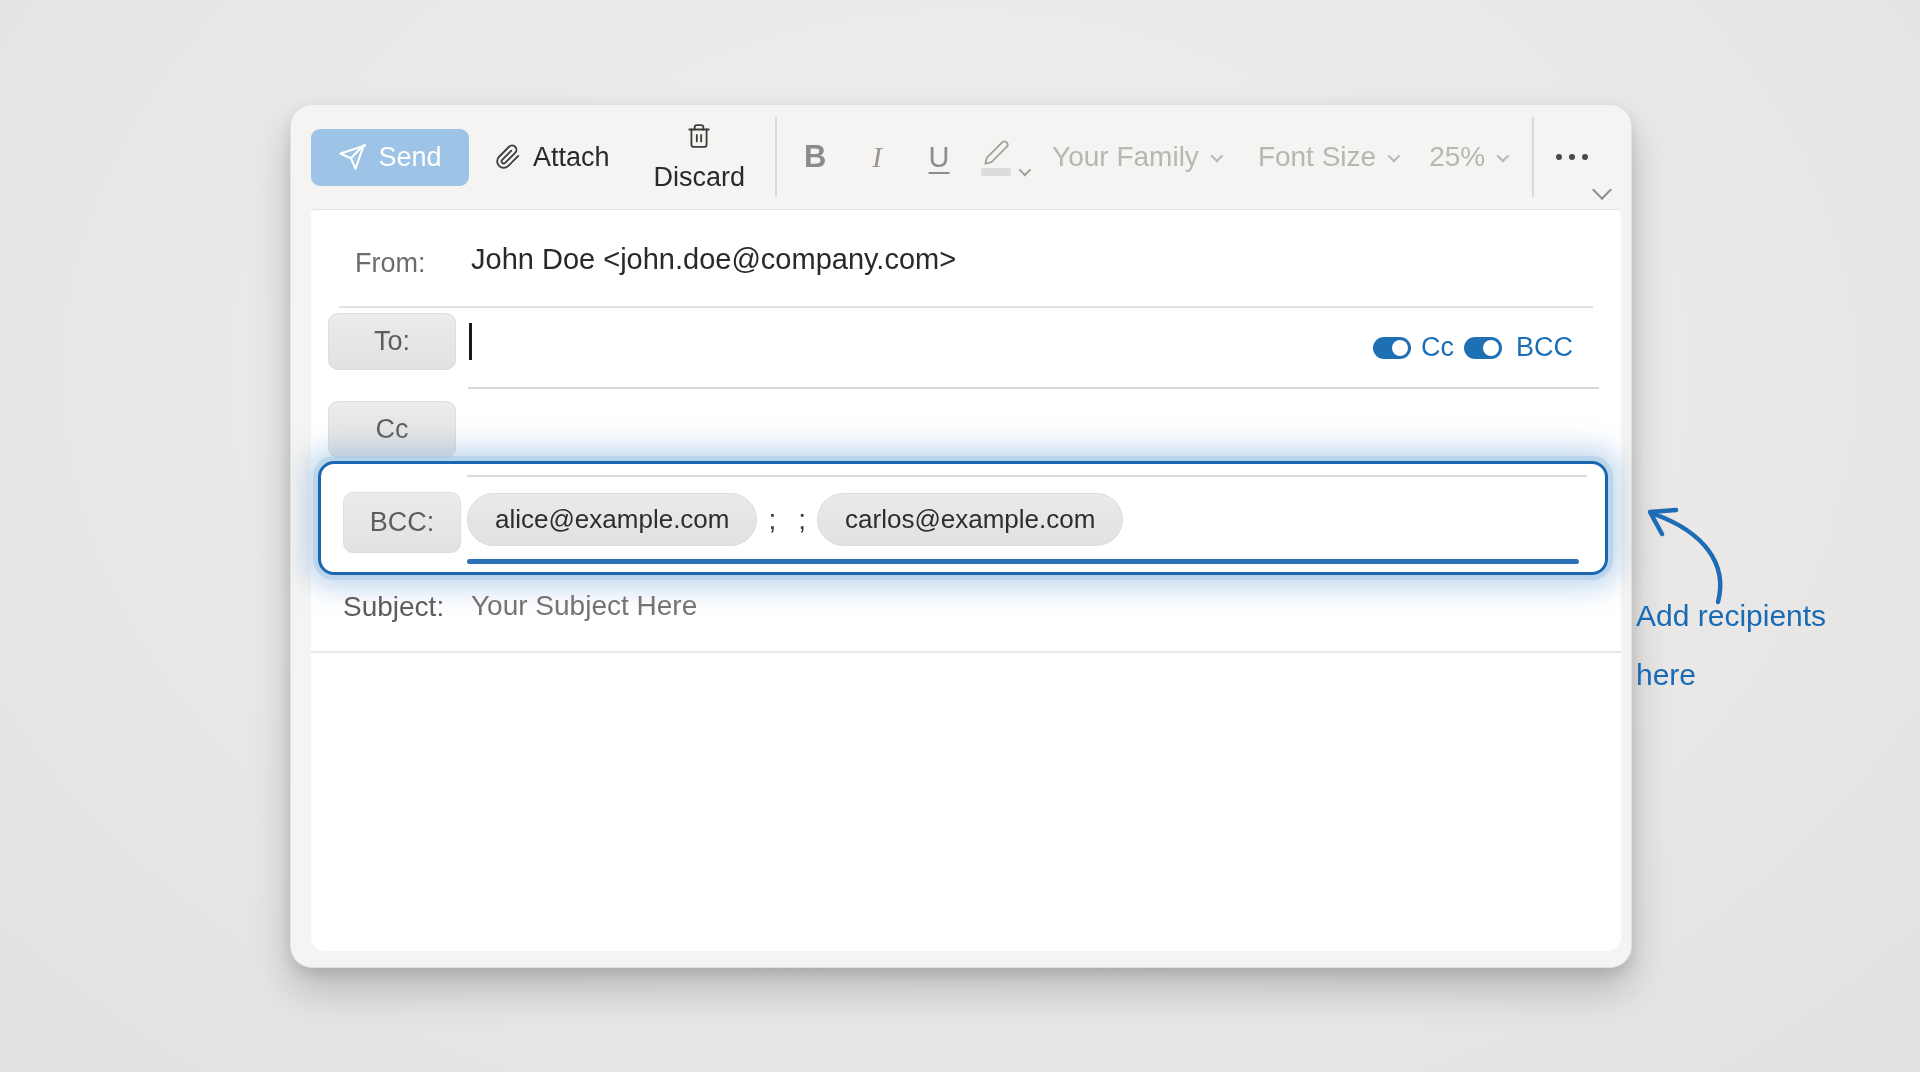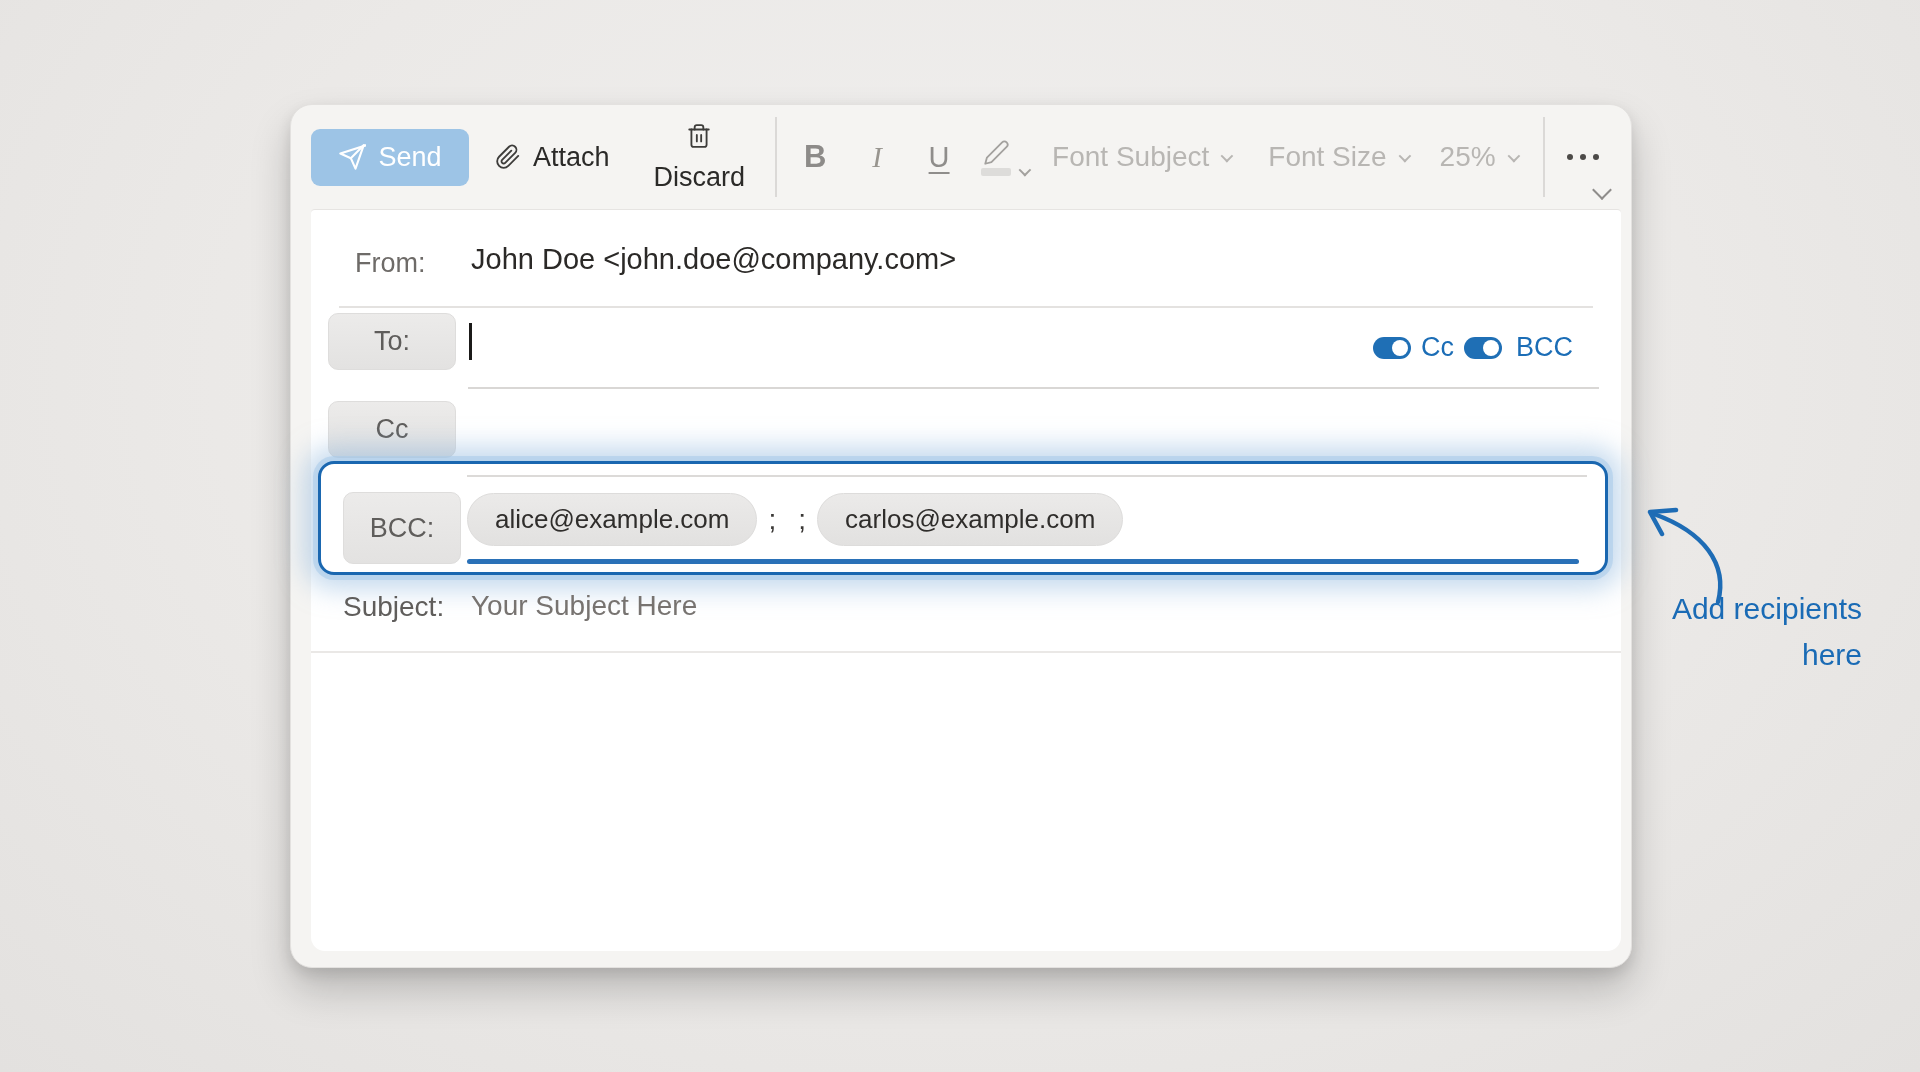--- a/index.html
+++ b/index.html
@@ -101,42 +101,42 @@
   .toggle-label.bcc { margin-left:4px; }
   
   .bcc-box {
     position:absolute; left:7px; top:251px; width:1290px; height:114px;
     background:#ffffff; border:3.5px solid #1a67b0; border-radius:16px;
     box-shadow: 0 0 0 5px rgba(168,202,233,.55), 0 0 26px 14px rgba(140,182,221,.50);
     cursor:text;
   }
   .bcc-topline { position:absolute; left:146px; right:18px; top:11px; height:1.5px; background:#dcdad8; }
   .bcc-chip {
-    position:absolute; left:22px; top:28px; width:118px; height:72px; border-radius:10px;
+    position:absolute; left:22px; top:28px; width:118px; height:61px; border-radius:10px;
     background:linear-gradient(#ecebea, #e3e2e1); border:1px solid #dedddc;
     display:flex; align-items:center; justify-content:center; color:#5f5d5b; font-size:27px;
   }
   .bcc-pills { position:absolute; left:146px; top:27px; height:57px; display:flex; align-items:center; }
   .pill {
     height:53px; padding:8px 27px; border-radius:27px;
     background:linear-gradient(#ebeae9, #e2e1e0); border:1px solid #dddcdb;
     display:flex; align-items:center; color:#2f2d2b; font-size:26px; cursor:default;
   }
   .semi { color:#3a3836; font-size:28px; margin:0 11px; }
   .bcc-underline { position:absolute; left:146px; right:26px; bottom:8px; height:5px; background:#2a71b8; border-radius:3px; }
   
   .subject-label { left:32px; top:381px; color:#5f5d5b; font-size:28px; }
   .subject-value { position:absolute; left:160px; top:380px; color:#777370; font-size:28px; }
   .div-subject { top:441px; left:0; right:0; background:#eae8e6; }
   .body-area { position:absolute; left:0; top:443px; right:0; bottom:0; cursor:text; border-radius:0 0 14px 14px; }
   
   .annot-arrow { position:absolute; left:1632px; top:498px; }
   .annot-text {
     position:absolute; left:1636px; top:586px; width:226px;
-    color:#1a6bb5; font-size:30px; line-height:46px; text-align:right;
+    color:#1a6bb5; font-size:30px; line-height:59px; text-align:left;
   }
 </style>
 </head>
 <body>
 
 <div class="card">
 
   <div class="toolbar">
     <button class="send-btn">
       <svg width="28" height="28" viewBox="0 0 24 24" fill="none" stroke="#ffffff" stroke-width="1.8" stroke-linecap="round" stroke-linejoin="round">
@@ -173,21 +173,21 @@
       <span class="pen-stack">
         <svg width="27" height="27" viewBox="0 0 24 24" fill="none" stroke="currentColor" stroke-width="1.6" stroke-linecap="round" stroke-linejoin="round">
             <path d="M17 3a2.828 2.828 0 1 1 4 4L7.5 20.5 2 22l1.5-5.5L17 3z"></path>
           </svg>
         <span class="pen-swatch"></span>
       </span>
       <i class="chev"></i>
     </button>
 
     <button class="ddl ddl-family">
-      <span>Font Subject</span>
+      <span>Your Family</span>
       <i class="chev"></i>
     </button>
 
     <button class="ddl ddl-size">
       <span>Font Size</span>
       <i class="chev"></i>
     </button>
 
     <button class="ddl ddl-zoom">
       <span>25%</span>

